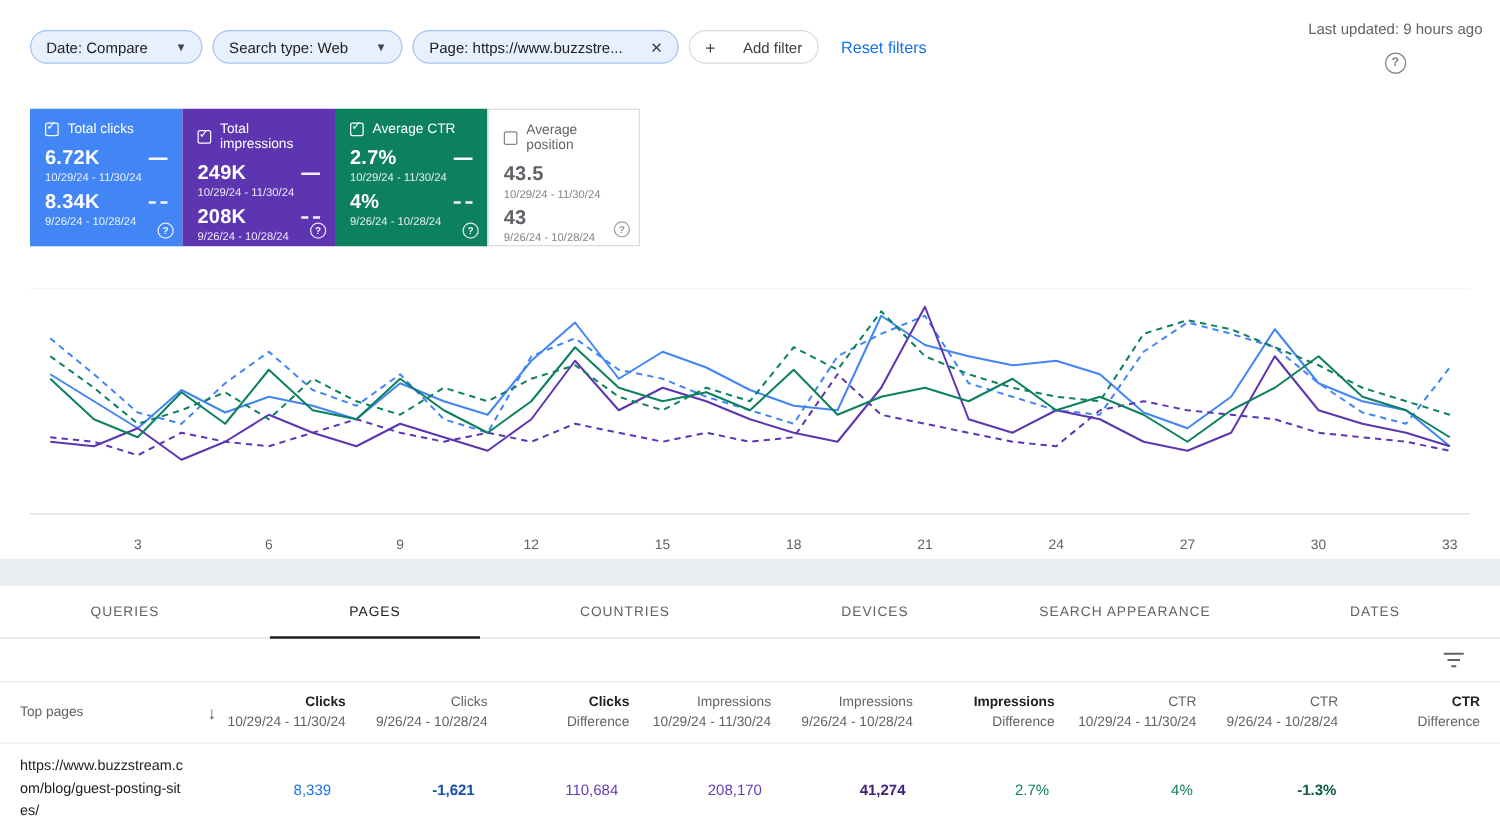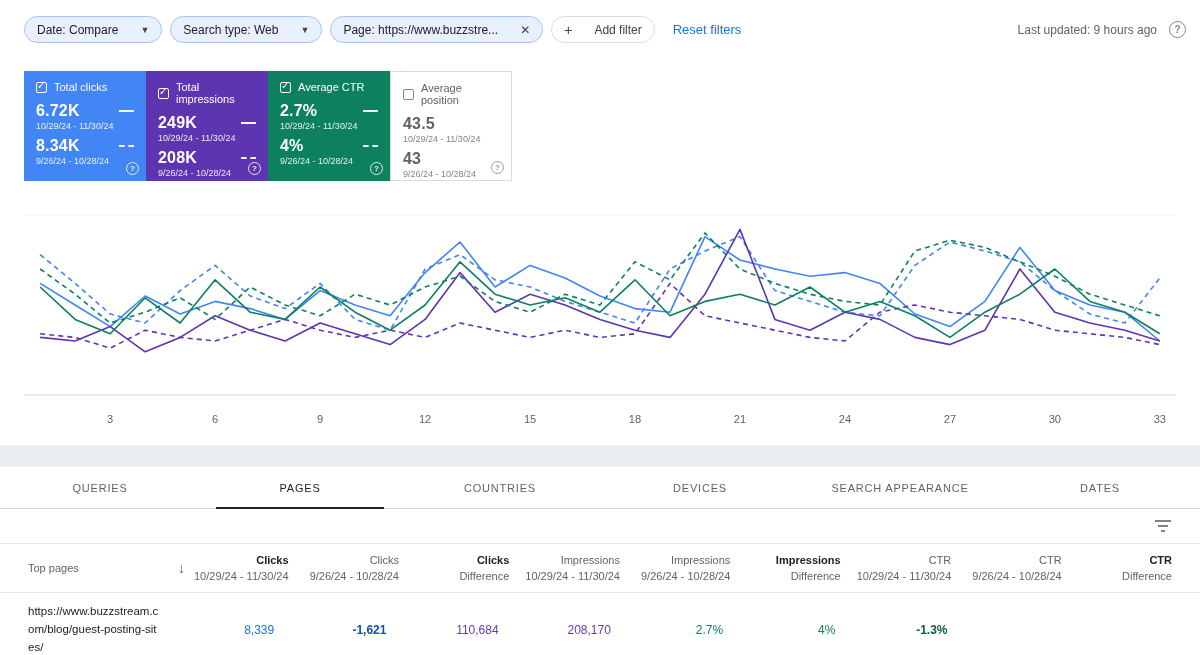--- a/index.html
+++ b/index.html
@@ -24,29 +24,29 @@
     background:#e8f0fe; border:1px solid #a5c3f3;
   }
   .chip .caret { font-size:9px; color:#444; }
   .chip .x { font-size:12px; color:#3c4043; font-weight:bold; }
   .chip-add { background:#fff; border:1px solid #dadce0; color:#3c4043; }
   .chip-add .plus { font-size:14px; color:#3c4043; }
   .reset-link {
     background:none; border:none; color:#1a73e8; font-size:13px; font-weight:500;
     font-family:inherit; margin-left:10px; cursor:pointer;
   }
-  .updated { display:flex; align-items:center; gap:12px; color:#5f6368; font-size:12px; }
+  .updated { display:flex; align-items:center; gap:12px; color:#5f6368; font-size:12px;flex-direction:column; }
   .help-circle {
     width:17px; height:17px; border-radius:50%; border:1.5px solid #80868b;
     display:inline-flex; align-items:center; justify-content:center;
     font-size:10px; font-weight:bold; color:#80868b; flex:0 0 auto;
   }
 
   
-  .chart-panel { background:#fff; padding-bottom:14px; }
+  .chart-panel { background:#fff; }
   .cards { display:flex; padding:16px 24px 0 24px; }
   .card { width:122px; height:110px; position:relative; padding:10px 10px 8px 12px; cursor:pointer; color:#fff; }
   .card-head { display:flex; align-items:center; gap:7px; font-size:11px; margin-bottom:9px; }
   .cb { width:11px; height:11px; border:1.5px solid #fff; border-radius:2px; position:relative; flex:0 0 auto; cursor:pointer; }
   .cb.checked::after { content:"✓"; position:absolute; top:-3px; left:0px; font-size:10px; font-weight:bold; color:#fff; }
   .val-row { display:flex; justify-content:space-between; align-items:center; padding-right:2px; }
   .val { font-size:16px; font-weight:bold; letter-spacing:.2px; }
   .lineicon { width:15px; border-top:2px solid #fff; opacity:.95; }
   .lineicon.dashed { border-top-style:dashed; }
   .range { font-size:9px; opacity:.88; margin:1px 0 6px 0; white-space:nowrap; }
@@ -74,21 +74,21 @@
   .tab-inner {
     width:100%; margin:0 16px -1px 16px; text-align:center;
     padding:15px 0 13px 0; font-size:11px; font-weight:500; letter-spacing:.8px;
     color:#5f6368; border-bottom:2px solid transparent;
   }
   .tab.active .tab-inner { color:#202124; border-bottom-color:#202124; }
 
   .filter-row { display:flex; justify-content:flex-end; align-items:center; padding:10px 28px; border-bottom:1px solid #e8eaed; background:#fff; }
   .filter-icon { cursor:pointer; display:block; }
 
-  .trow { display:grid; grid-template-columns:150px repeat(9, 1fr); padding:0 20px; align-items:center; background:#fff; }
+  .trow { display:grid; grid-template-columns:150px repeat(9, 1fr); padding:0 8px; align-items:center; background:#fff; }
   .thead { border-bottom:1px solid #e8eaed; font-size:11px; }
   .th { padding:10px 8px; text-align:right; cursor:pointer; }
   .th-first { text-align:left; cursor:default; }
   .h1 { color:#202124; font-weight:bold; }
   .h2 { color:#5f6368; margin-top:4px; white-space:nowrap; }
   .th-sorted { display:flex; justify-content:flex-end; align-items:center; gap:9px; }
   .sort-arrow { font-size:14px; color:#5f6368; cursor:pointer; }
   .th-lines { text-align:right; }
 
   .tdata { border-bottom:1px solid #e8eaed; font-size:12px; min-height:62px; }
@@ -306,19 +306,20 @@
         <div class="h2">Difference</div>
       </div>
     </div>
 
     <div class="trow tdata">
       <div class="url-cell">https://www.buzzstream.com/blog/guest-posting-sites/</div>
       <div class="num v-blue">8,339</div>
       <div class="num v-blue-dark bold">-1,621</div>
       <div class="num v-purple">110,684</div>
       <div class="num v-purple">208,170</div>
+      <div class="num v-purple-dark bold">41,274</div>
       <div class="num v-green">2.7%</div>
       <div class="num v-green">4%</div>
       <div class="num v-green-dark bold">-1.3%</div>
     </div>
   </section>
 
 </div>
 
 </body></html>

